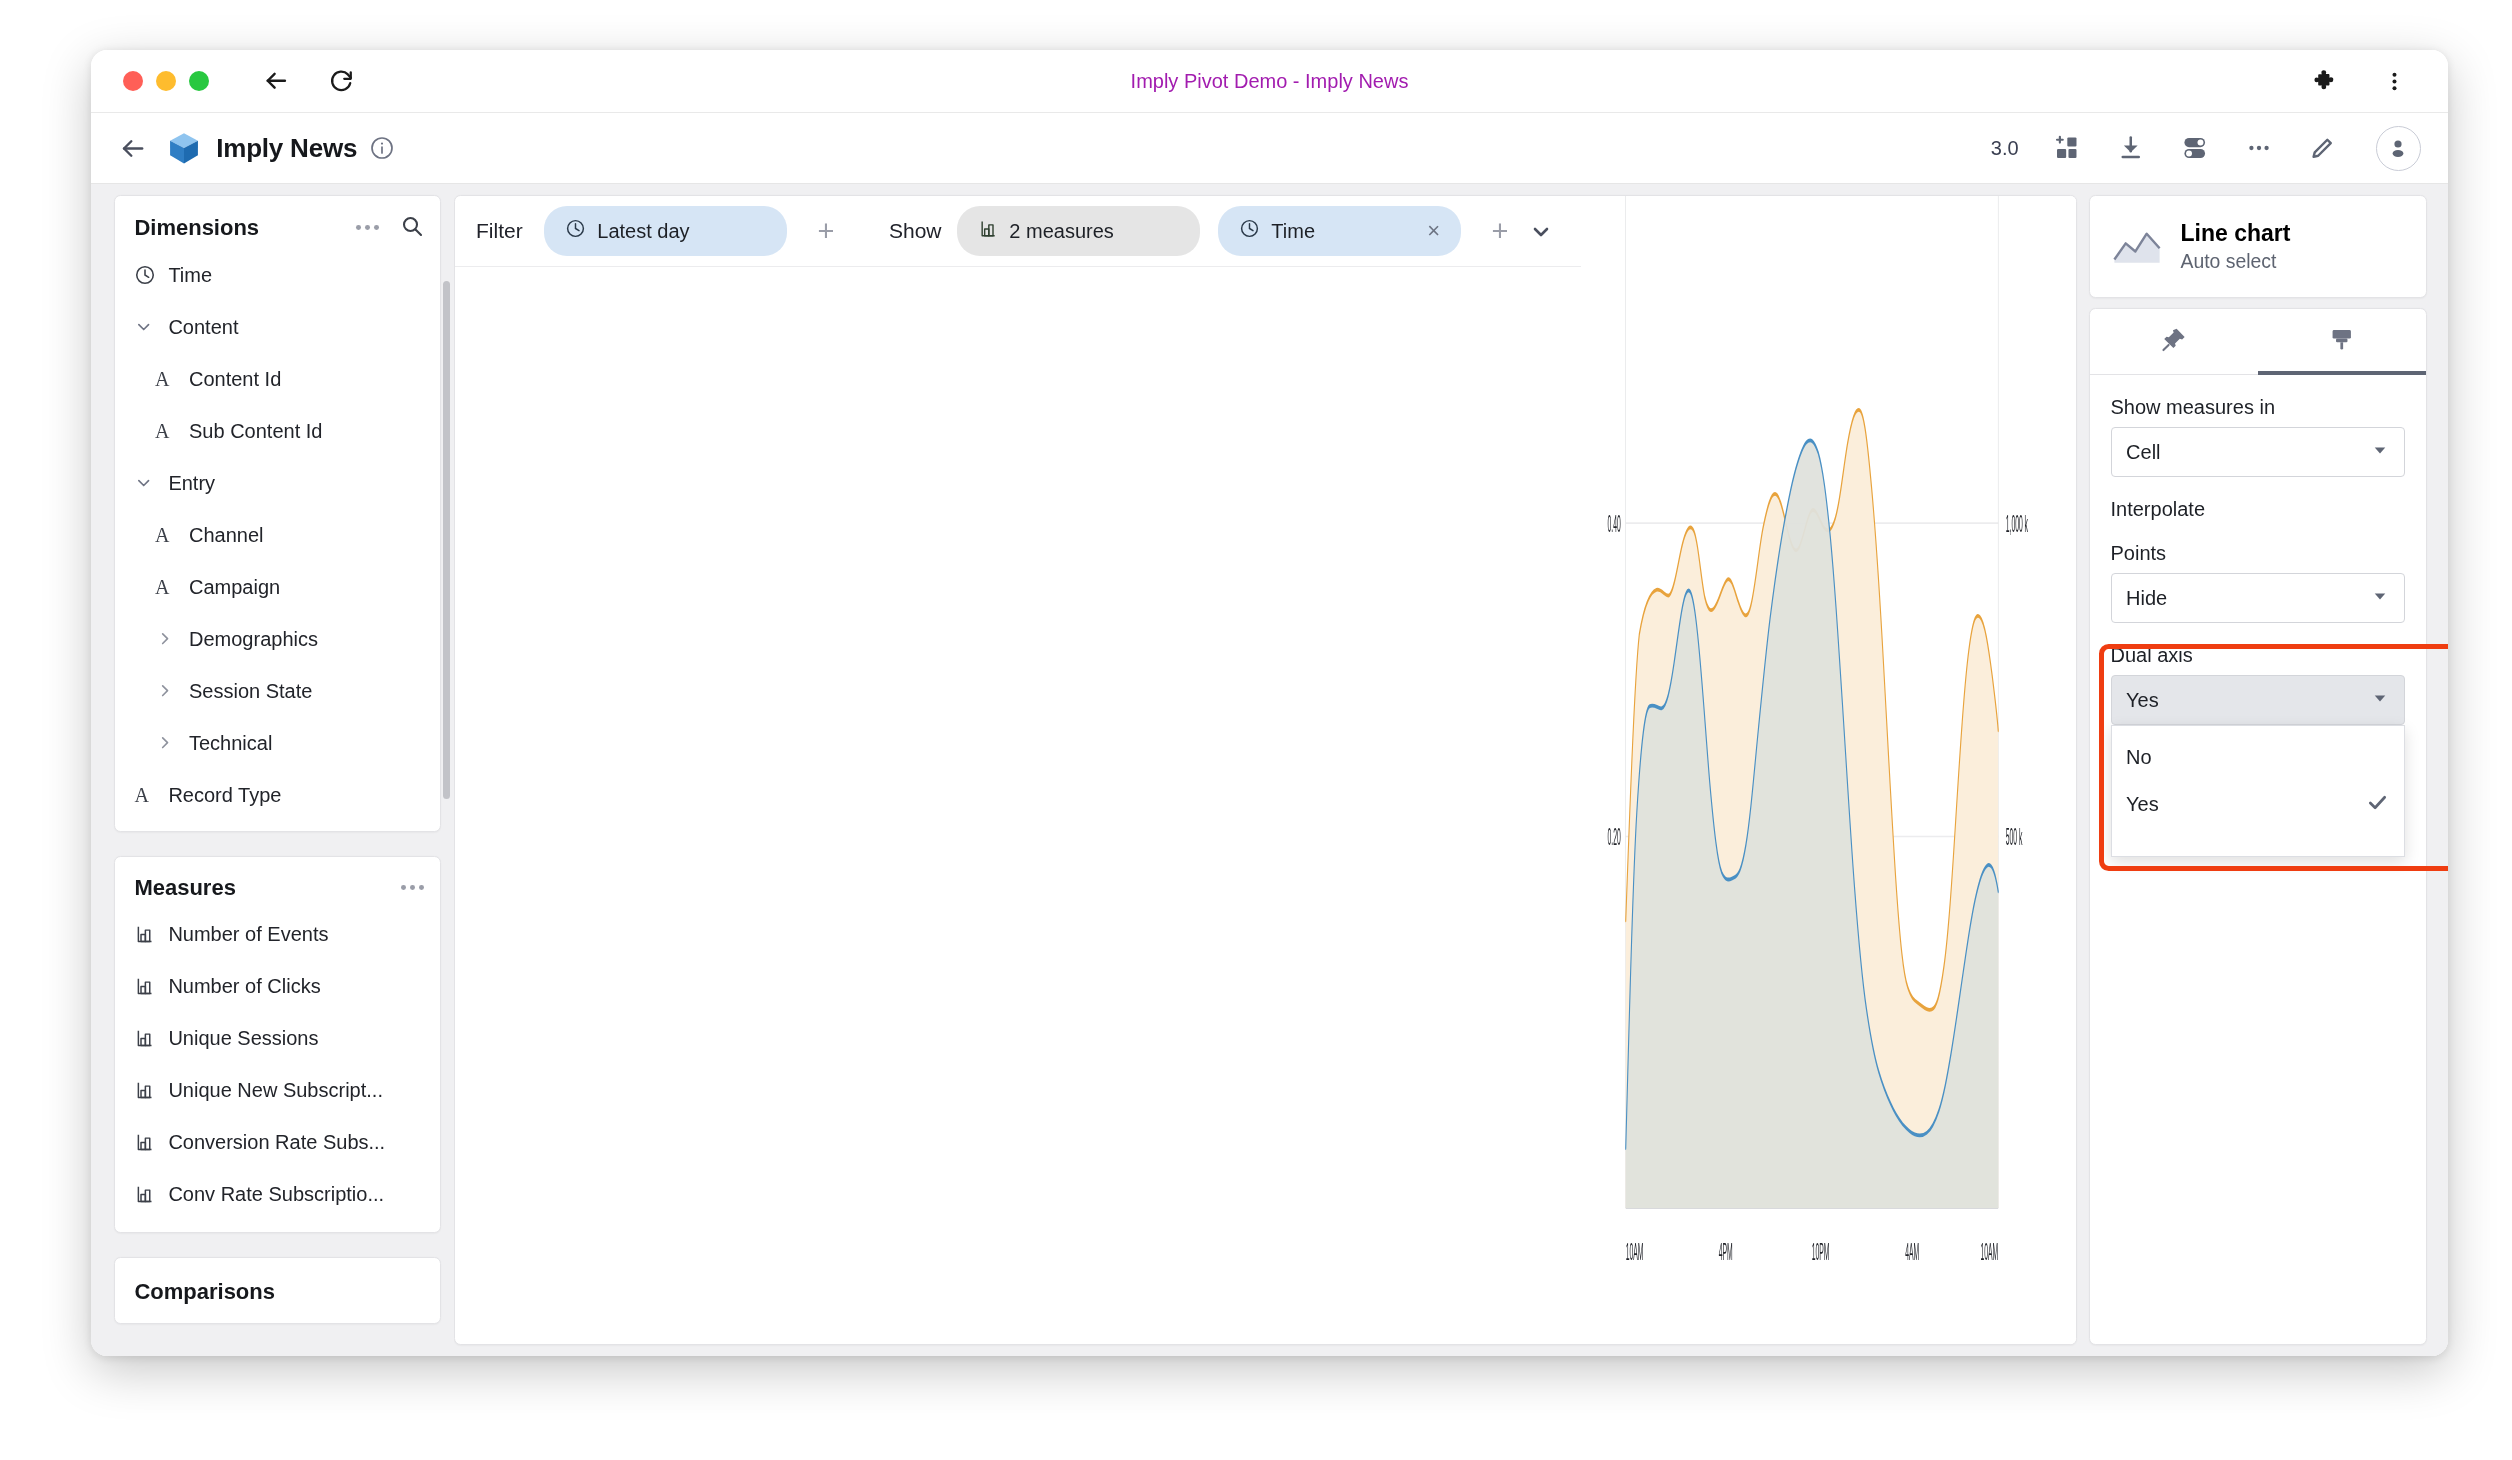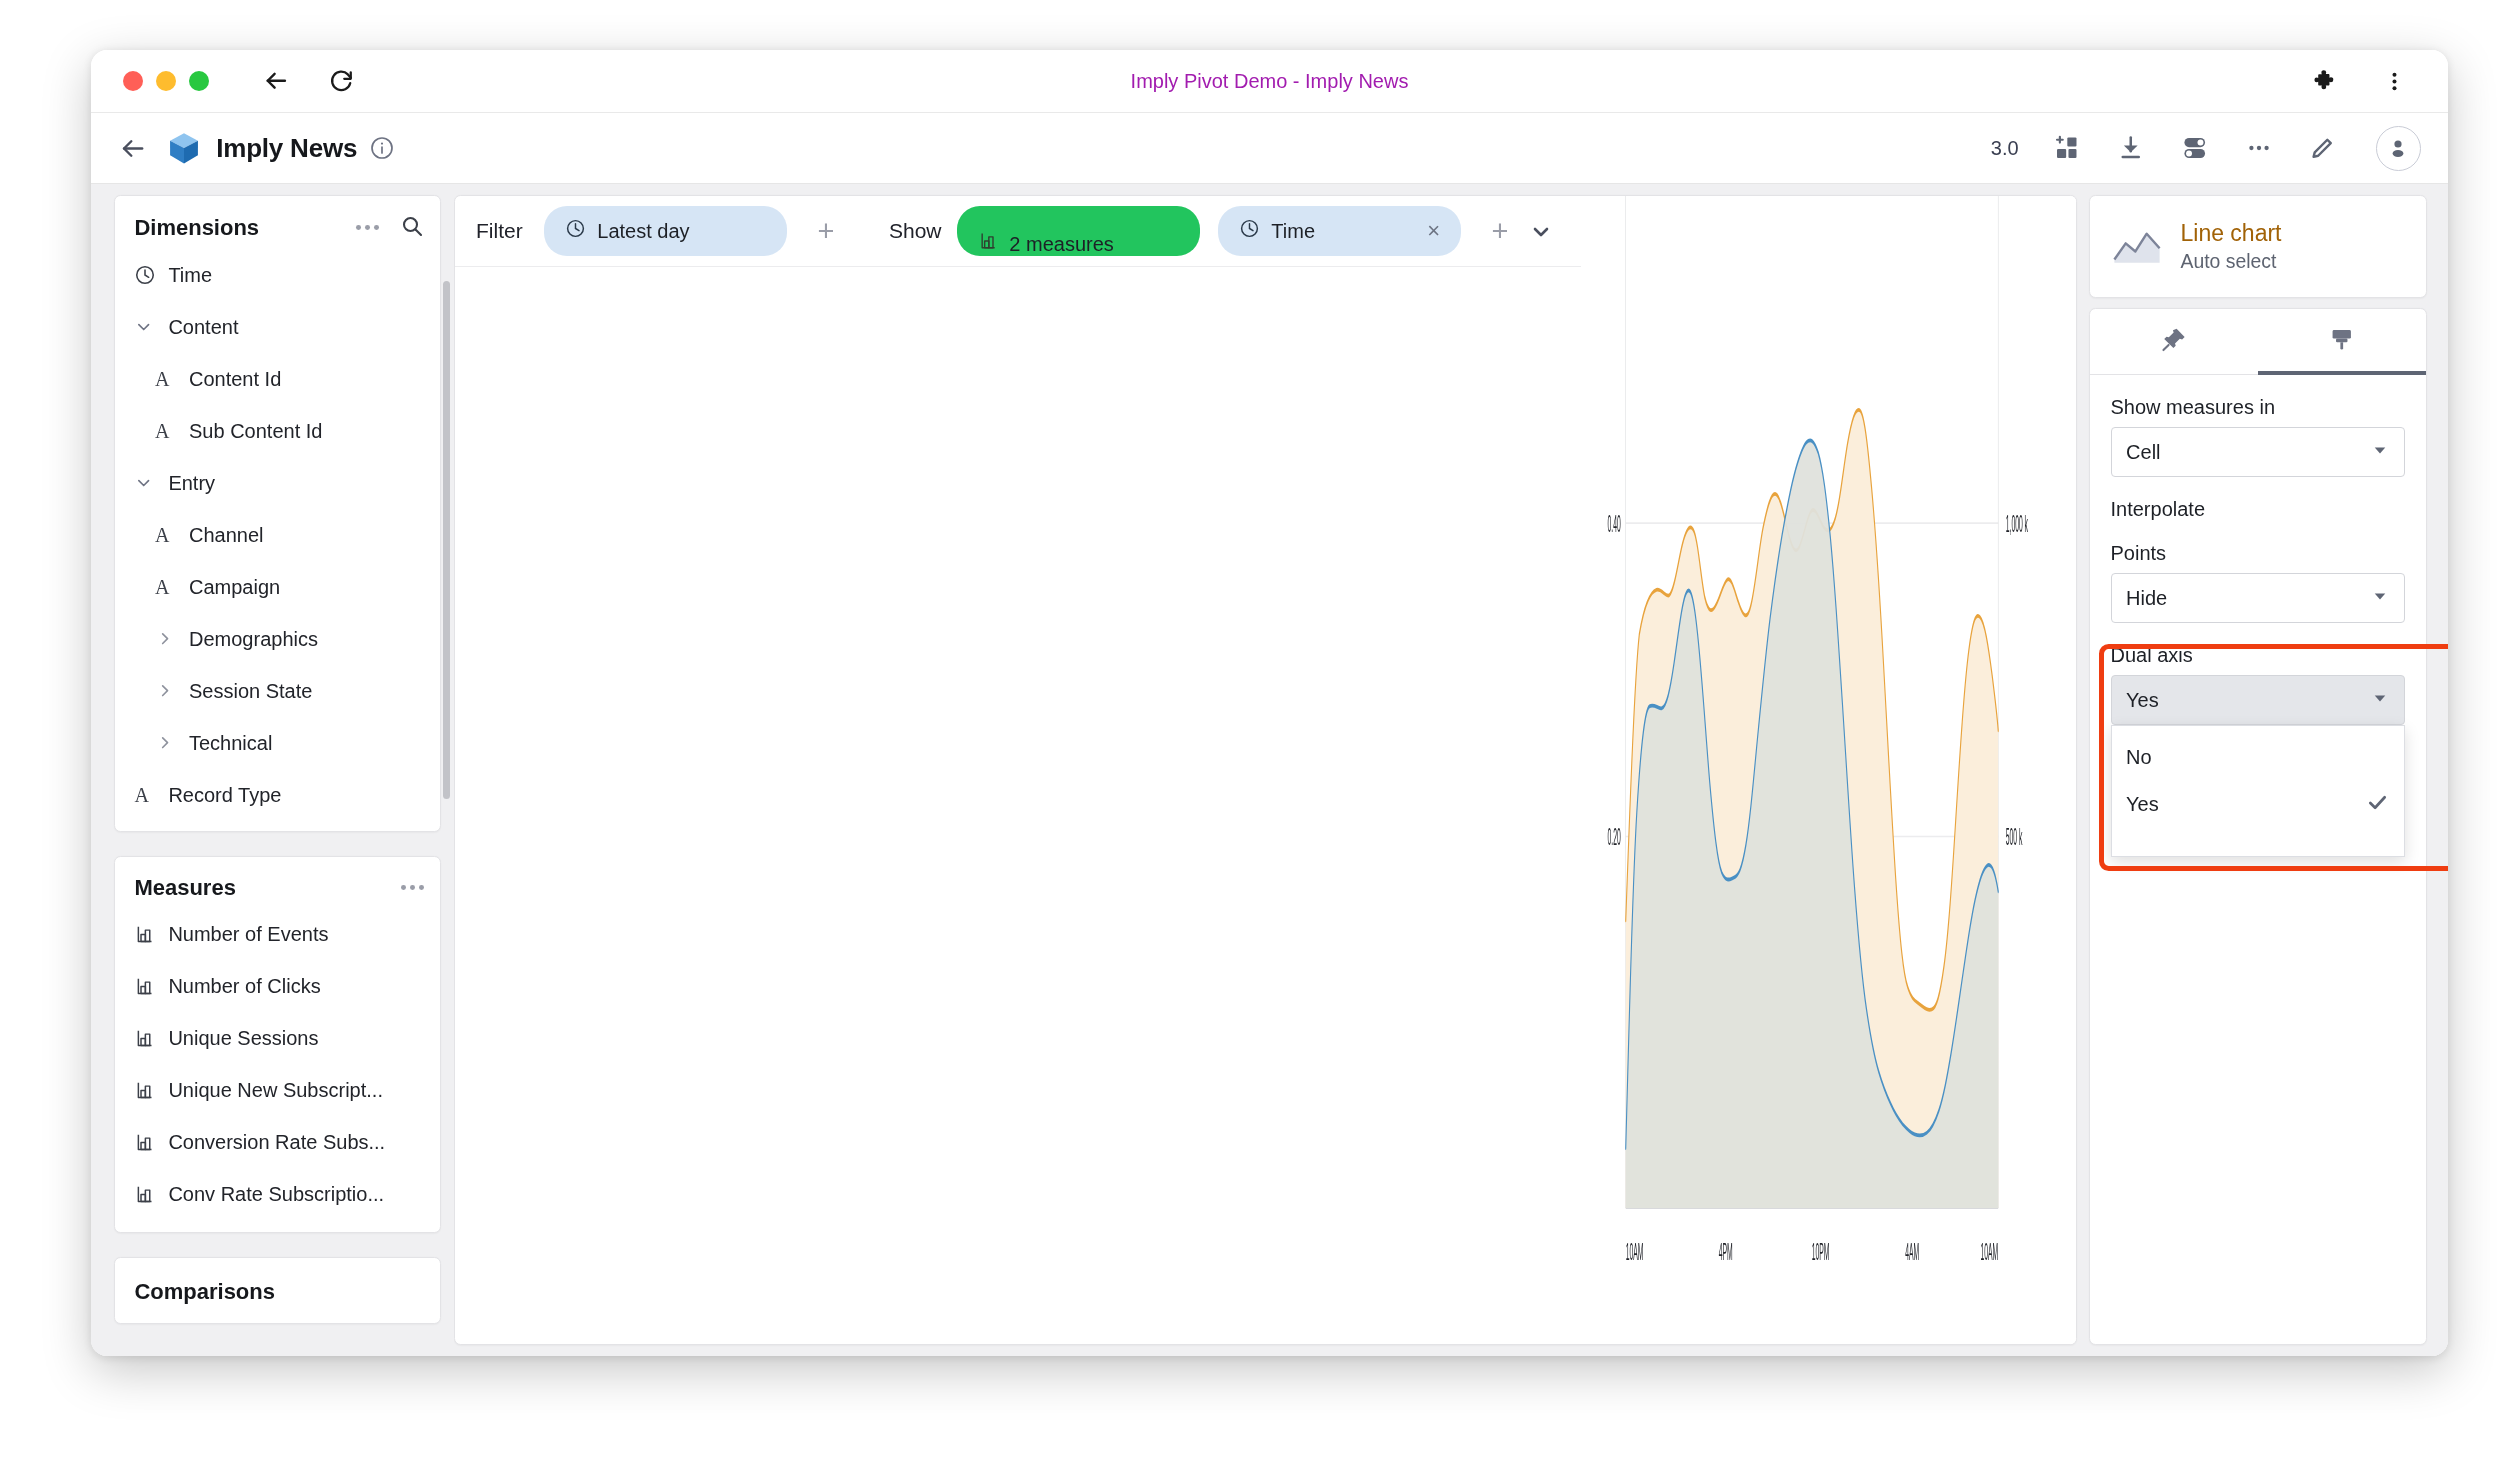--- a/index.html
+++ b/index.html
@@ -126,21 +126,21 @@
   .pill-row { display: flex; align-items: center; height: 71px; padding: 0 21px; }
   #filter-row { border-bottom: 0.8px solid #ececee; }
   #show-row { border-bottom: 0.8px solid #ececee; }
   .row-label { font-size: 21px; color: #20222a; width: 68px; flex: 0 0 68px; }
   .pill {
     display: flex; align-items: center; gap: 11.3px;
     height: 50px; border-radius: 23px; padding: 0 21px;
     font-size: 20px; color: #1d2026; cursor: pointer; white-space: nowrap;
   }
   .pill.blue { background: #d6e5f5; }
-  .pill.green { background: #22c55e; align-items: flex-end; }
+  .pill.green { background: #e5e5e5; }
   #filter-pill { width: 243px; }
   #measures-pill { width: 243px; margin-right: 18px; }
   #time-pill { width: 243px; }
   .pill .pill-x { margin-left: auto; font-size: 22px; color: #6d7483; }
   .plus-btn {
     width: 42px; height: 42px; margin-left: 18px; cursor: pointer;
     display: flex; align-items: center; justify-content: center;
     font-size: 29px; color: #9a9da8; font-weight: 300;
   }
   #show-chevron { margin-left: auto; cursor: pointer; display: flex; align-items: center; justify-content: center; width: 39px; height: 39px; }
@@ -150,21 +150,21 @@
 
   
   #right-panel {
     width: 366px; flex: 0 0 366px;
     background: #f0f0f2;
     padding: 11.3px 21px 0 6.5px;
     display: flex; flex-direction: column; gap: 9.7px;
     position: relative;
   }
   #viz-card { display: flex; align-items: center; gap: 18px; padding: 24px 21px; }
-  #viz-name { font-size: 23px; font-weight: normal; color: #a16207; }
+  #viz-name { font-size: 23px; font-weight: bold; color: #000000; }
   #viz-sub { font-size: 19.4px; color: #5d6370; margin-top: 3.2px; }
 
   #settings-card { flex: 1 1 auto; display: flex; flex-direction: column; overflow: visible; position: relative; margin-bottom: 11.3px; }
   #tabs-row { display: flex; height: 66px; border-bottom: 0.8px solid #e3e3e6; }
   .tab { flex: 1 1 50%; display: flex; align-items: center; justify-content: center; cursor: pointer; position: relative; }
   .tab.active::after {
     content: ""; position: absolute; bottom: -0.8px; left: 0; right: 0; height: 4px; background: #5e6574;
   }
   .settings-body { padding: 21px 21px 0 21px; position: relative; }
   .field { margin-bottom: 21px; }

